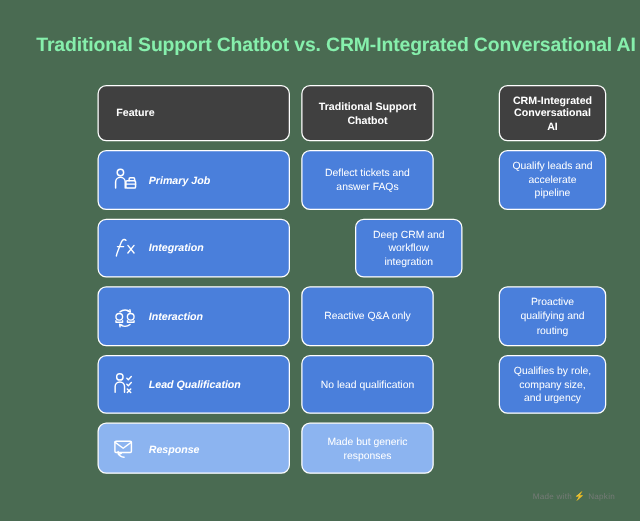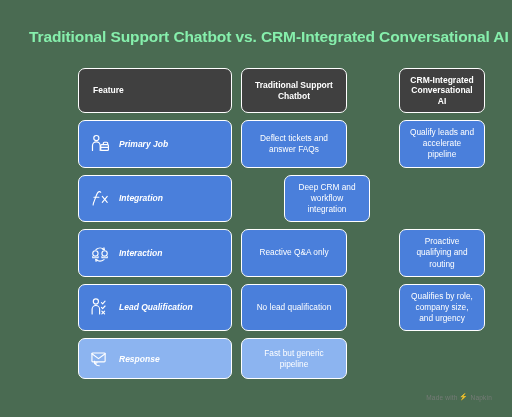--- a/index.html
+++ b/index.html
@@ -231,21 +231,21 @@
         <svg width="22" height="22" viewBox="0 0 24 24" fill="none" stroke="#ffffff" stroke-width="1.25" stroke-linecap="round" stroke-linejoin="round">
           <rect x="3.2" y="5.4" width="14.4" height="9.8" rx="1"></rect>
           <path d="M3.2 6.2l7.2 5.4 7.2-5.4"></path>
           <path d="M11.2 19.4c-2.2 0-4.2-1.4-4.9-3.4"></path>
           <path d="M6 14.4l.3 2.6 2.5-.9"></path>
         </svg>
       </span>
       <span class="feature-label">Response</span>
     </div>
     <div class="cell col-b value-cell blue-light">
-      <span class="value-text">Fast but generic pipeline</span>
+      <span class="value-text">Made but generic responses</span>
     </div>
   </div>
 
 </div>
 
 <div class="watermark">
   <span>Made with</span>
   <span class="bolt">⚡</span>
   <span>Napkin</span>
 </div>

